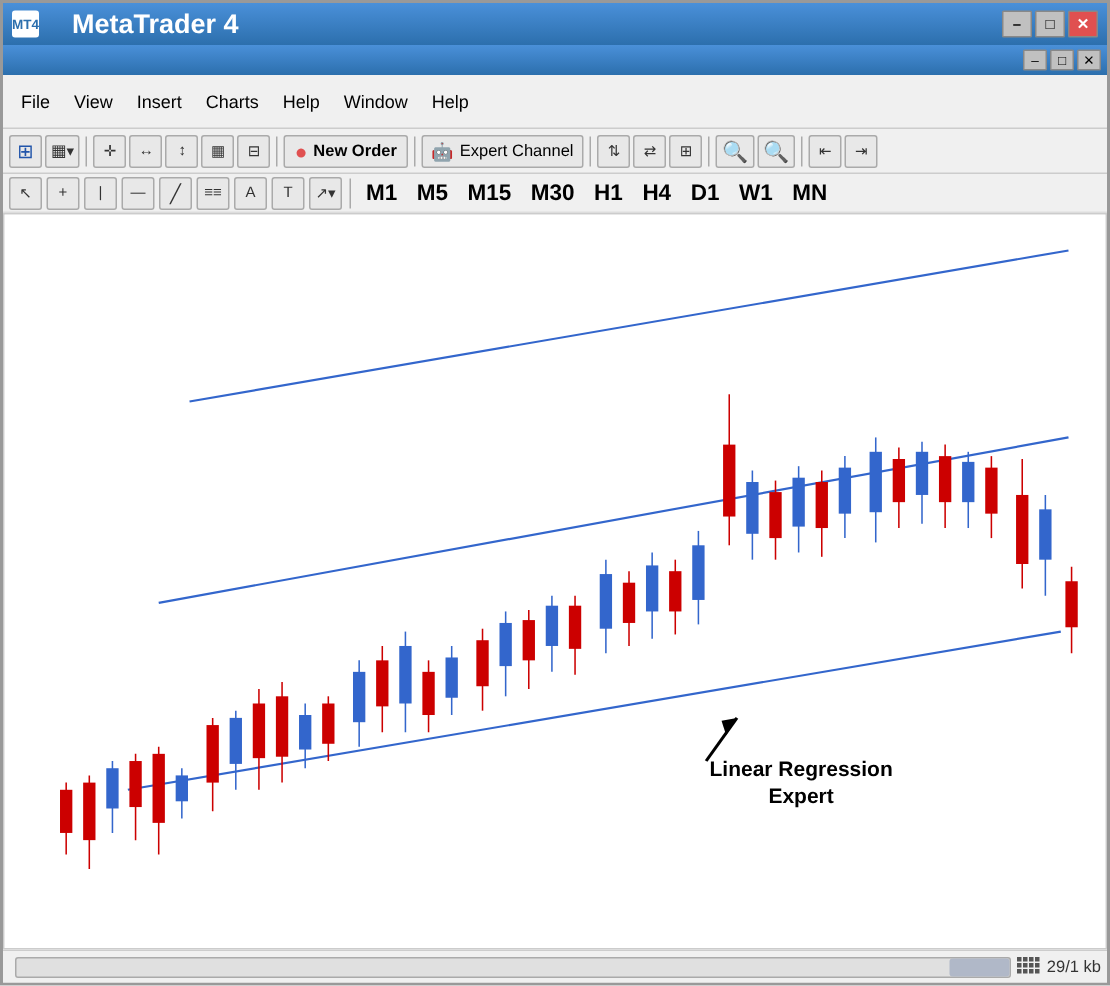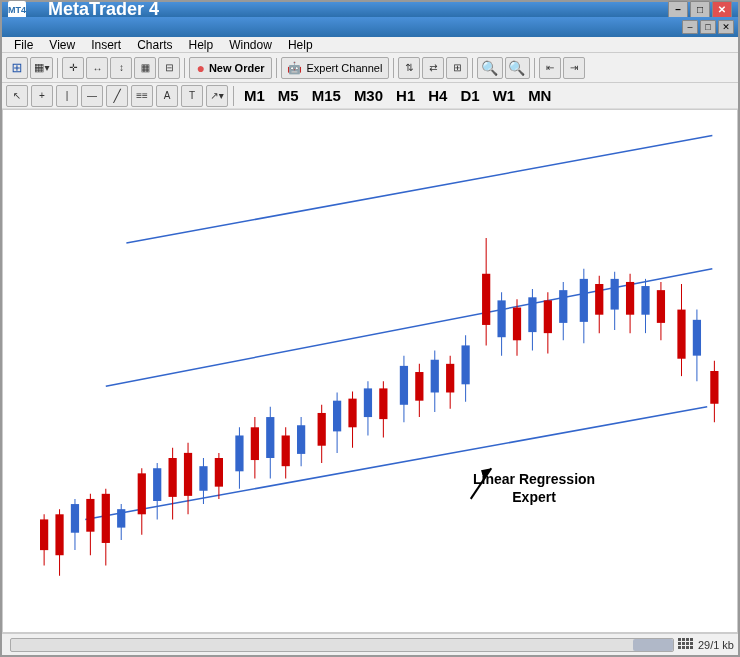--- a/index.html
+++ b/index.html
@@ -18,21 +18,21 @@
       height: 657px;
       background: #f0f0f0;
       border: 2px solid #999;
       display: flex;
       flex-direction: column;
     }
 
     
     .title-bar {
       background: linear-gradient(to bottom, #4a90d9, #2c6fad);
-      height: 15px;
+      height: 28px;
       display: flex;
       align-items: center;
       padding: 0 6px;
       color: white;
       font-size: 12px;
       font-weight: bold;
       flex-shrink: 0;
     }
     .title-bar-icon {
       width: 18px;
@@ -67,21 +67,21 @@
       font-size: 10px;
       color: #000;
       cursor: pointer;
       border-radius: 1px;
     }
     .tb-btn.close { background: #e05050; color: white; }
 
     
     .menu-bar {
       background: #f0f0f0;
-      height: 16px;
+      height: 36px;
       display: flex;
       align-items: center;
       padding: 0 4px;
       border-bottom: 1px solid #ccc;
       flex-shrink: 0;
     }
     .menu-item {
       padding: 2px 8px;
       cursor: pointer;
       font-size: 12px;

